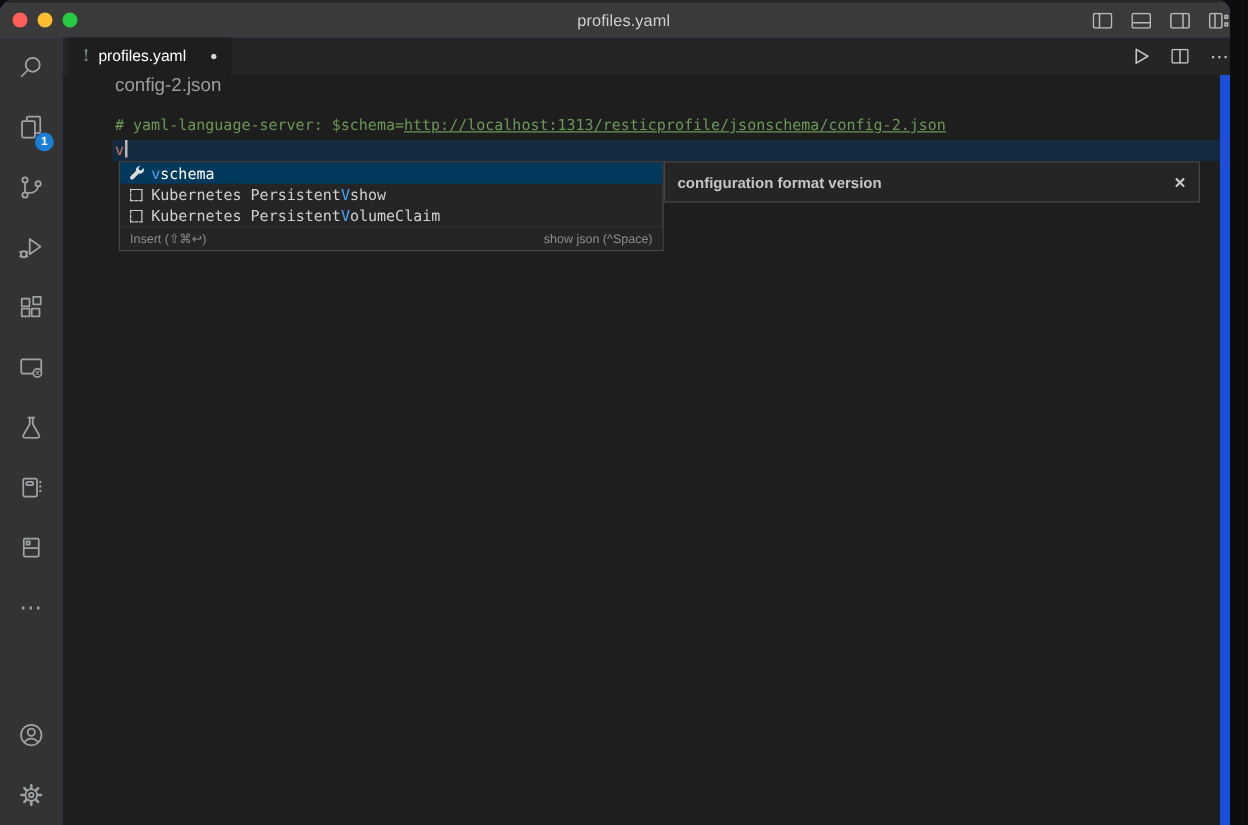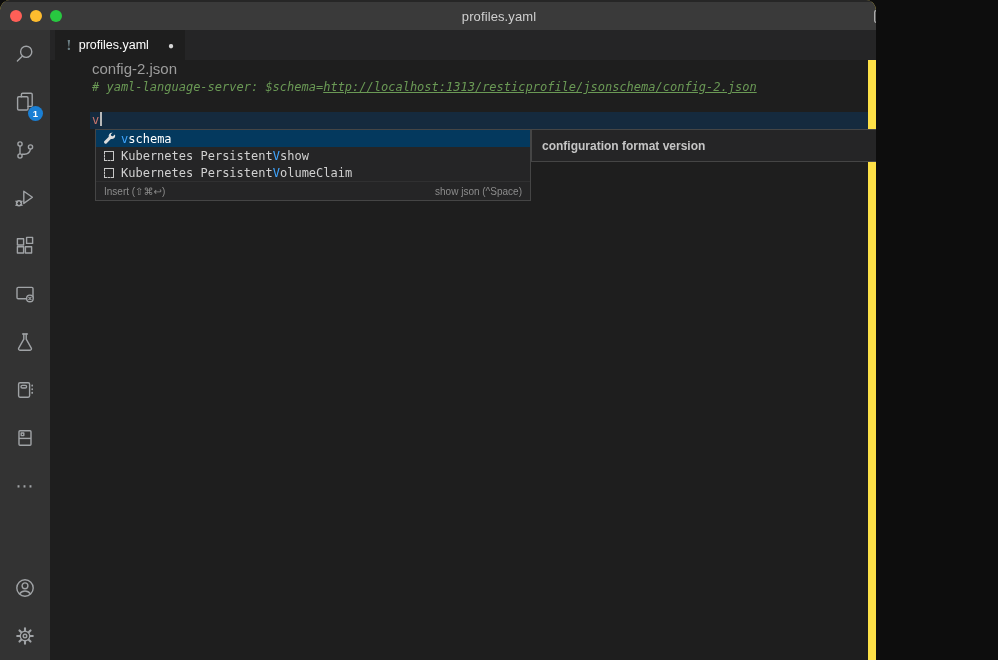--- a/index.html
+++ b/index.html
@@ -1,19 +1,19 @@
 <!DOCTYPE html>
 <html><head>
 <meta charset="utf-8">
 <style>
   * { margin:0; padding:0; box-sizing:border-box; }
   html,body { background:#0d0d0d; }
   #window {
-    position:relative; width:876px; height:660px; overflow:hidden;
-    background:#fde047; font-family:"Liberation Sans", sans-serif;
+    position:relative; width:984px; height:660px; overflow:hidden;
+    background:#1d4ed8; font-family:"Liberation Sans", sans-serif;
     border-radius:10px 10px 0 0;
   }
   
   .titlebar {
     position:absolute; left:0; top:0; width:998px; height:30px;
     background:#3a3a3a; border-top:2px solid #262626;
     display:flex; align-items:center;
   }
   .traffic { display:flex; gap:8px; padding-left:10px; z-index:2; }
   .traffic span { width:12px; height:12px; border-radius:50%; display:block; cursor:pointer; }
@@ -55,21 +55,21 @@
   .editor-actions { margin-left:auto; display:flex; align-items:center; gap:17px; padding-right:15px; }
   .editor-actions .ea { color:#c5c5c5; cursor:pointer; display:flex; align-items:center; }
   .ea-dots { font-size:15px; }
   
   .editor { position:absolute; left:50px; top:60px; right:8px; bottom:0; background:#1e1e1e; }
   .breadcrumb {
     position:absolute; left:0; top:0; right:0; height:18px;
     padding-left:42px; font-size:15px; color:#9d9d9d; line-height:18px; cursor:pointer;
   }
   .code { font-family:"DejaVu Sans Mono", monospace; font-size:12px; line-height:17px; white-space:pre; }
-  .line1 { position:absolute; left:42px; top:19px;font-style:italic; }
+  .line1 { position:absolute; left:42px; top:32px; }
   .comment { color:#6a9955; }
   .link { color:#6a9955; text-decoration:underline; cursor:pointer; }
   .cur-line { position:absolute; left:40px; right:0; top:52px; height:17px; background:#152a3e; }
   .line3 { position:absolute; left:42px; top:52px; }
   .val { color:#cd766d; }
   .cursor { display:inline-block; width:2px; height:14px; background:#b8b8b8; vertical-align:-2px; margin-left:1px; }
   
   .ruler { position:absolute; left:990px; top:60px; width:8px; bottom:0; background:#1e1e1e; border-left:1px solid #2e2e2e; }
   .ruler .mark-mod { position:absolute; left:0; right:0; top:46px; height:3px; background:#8a8a8a; }
   .ruler .mark-cur { position:absolute; left:0; right:0; top:52px; height:17px; background:#2a4d73; }

